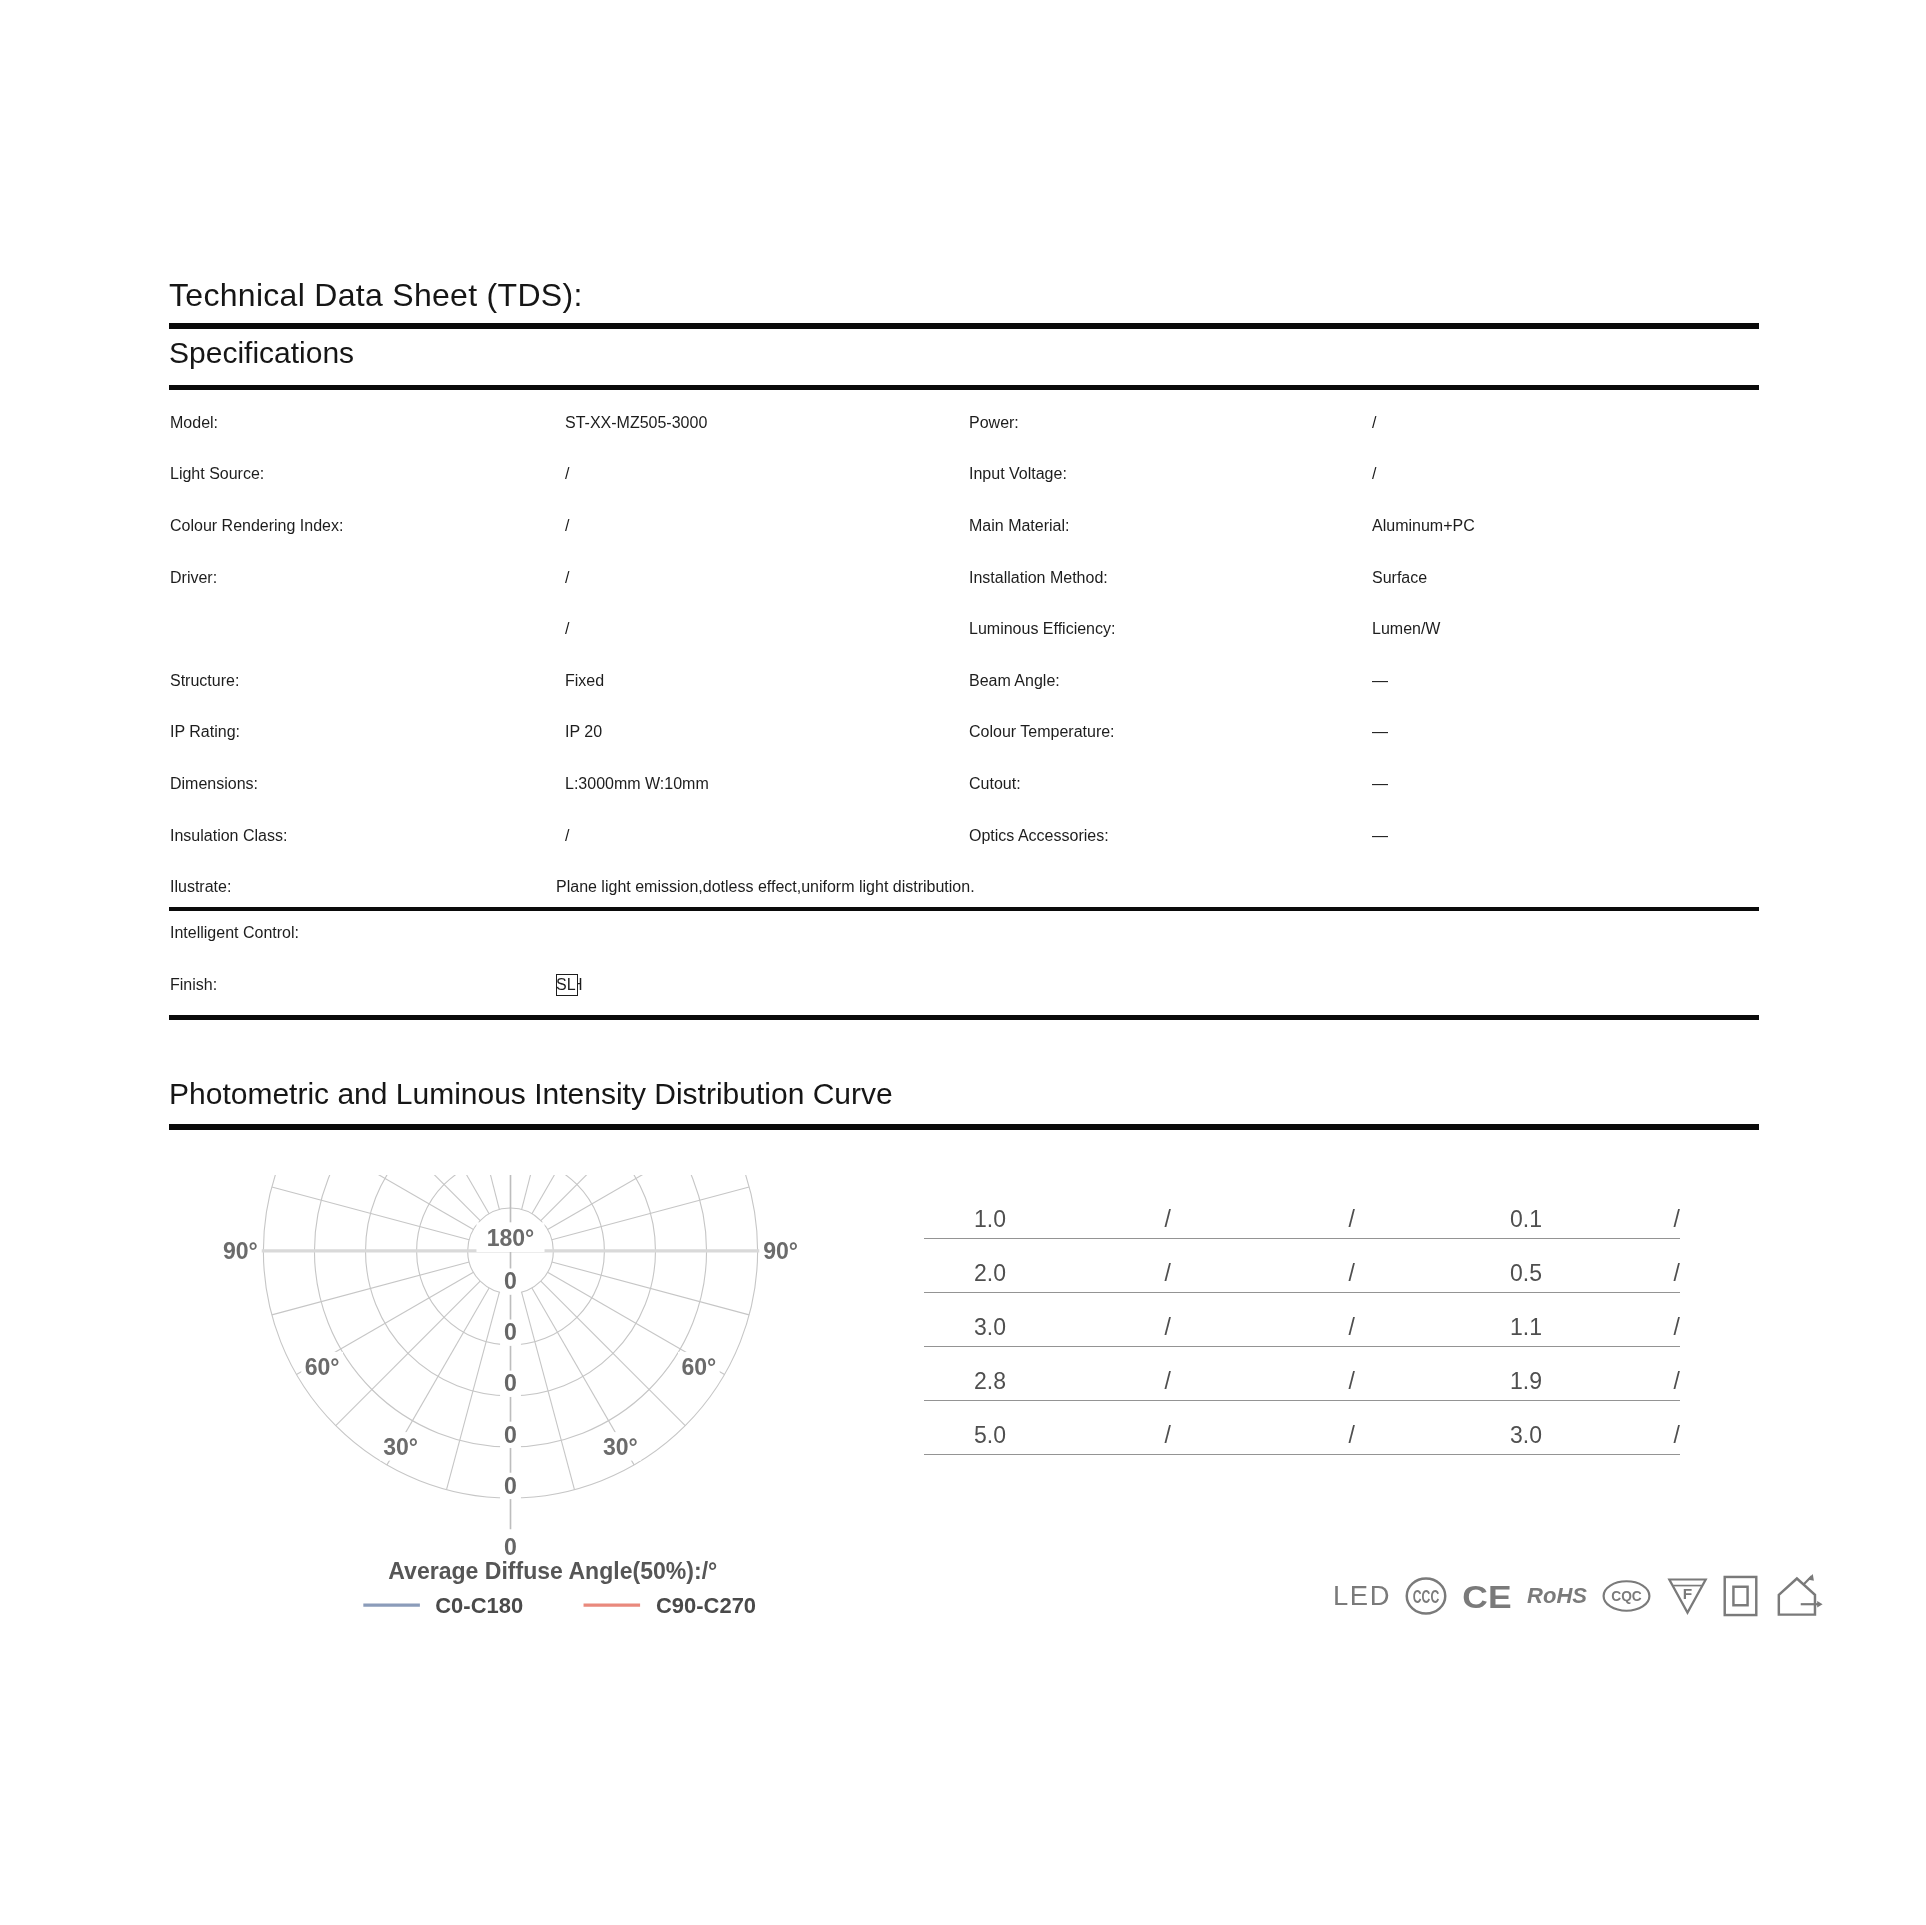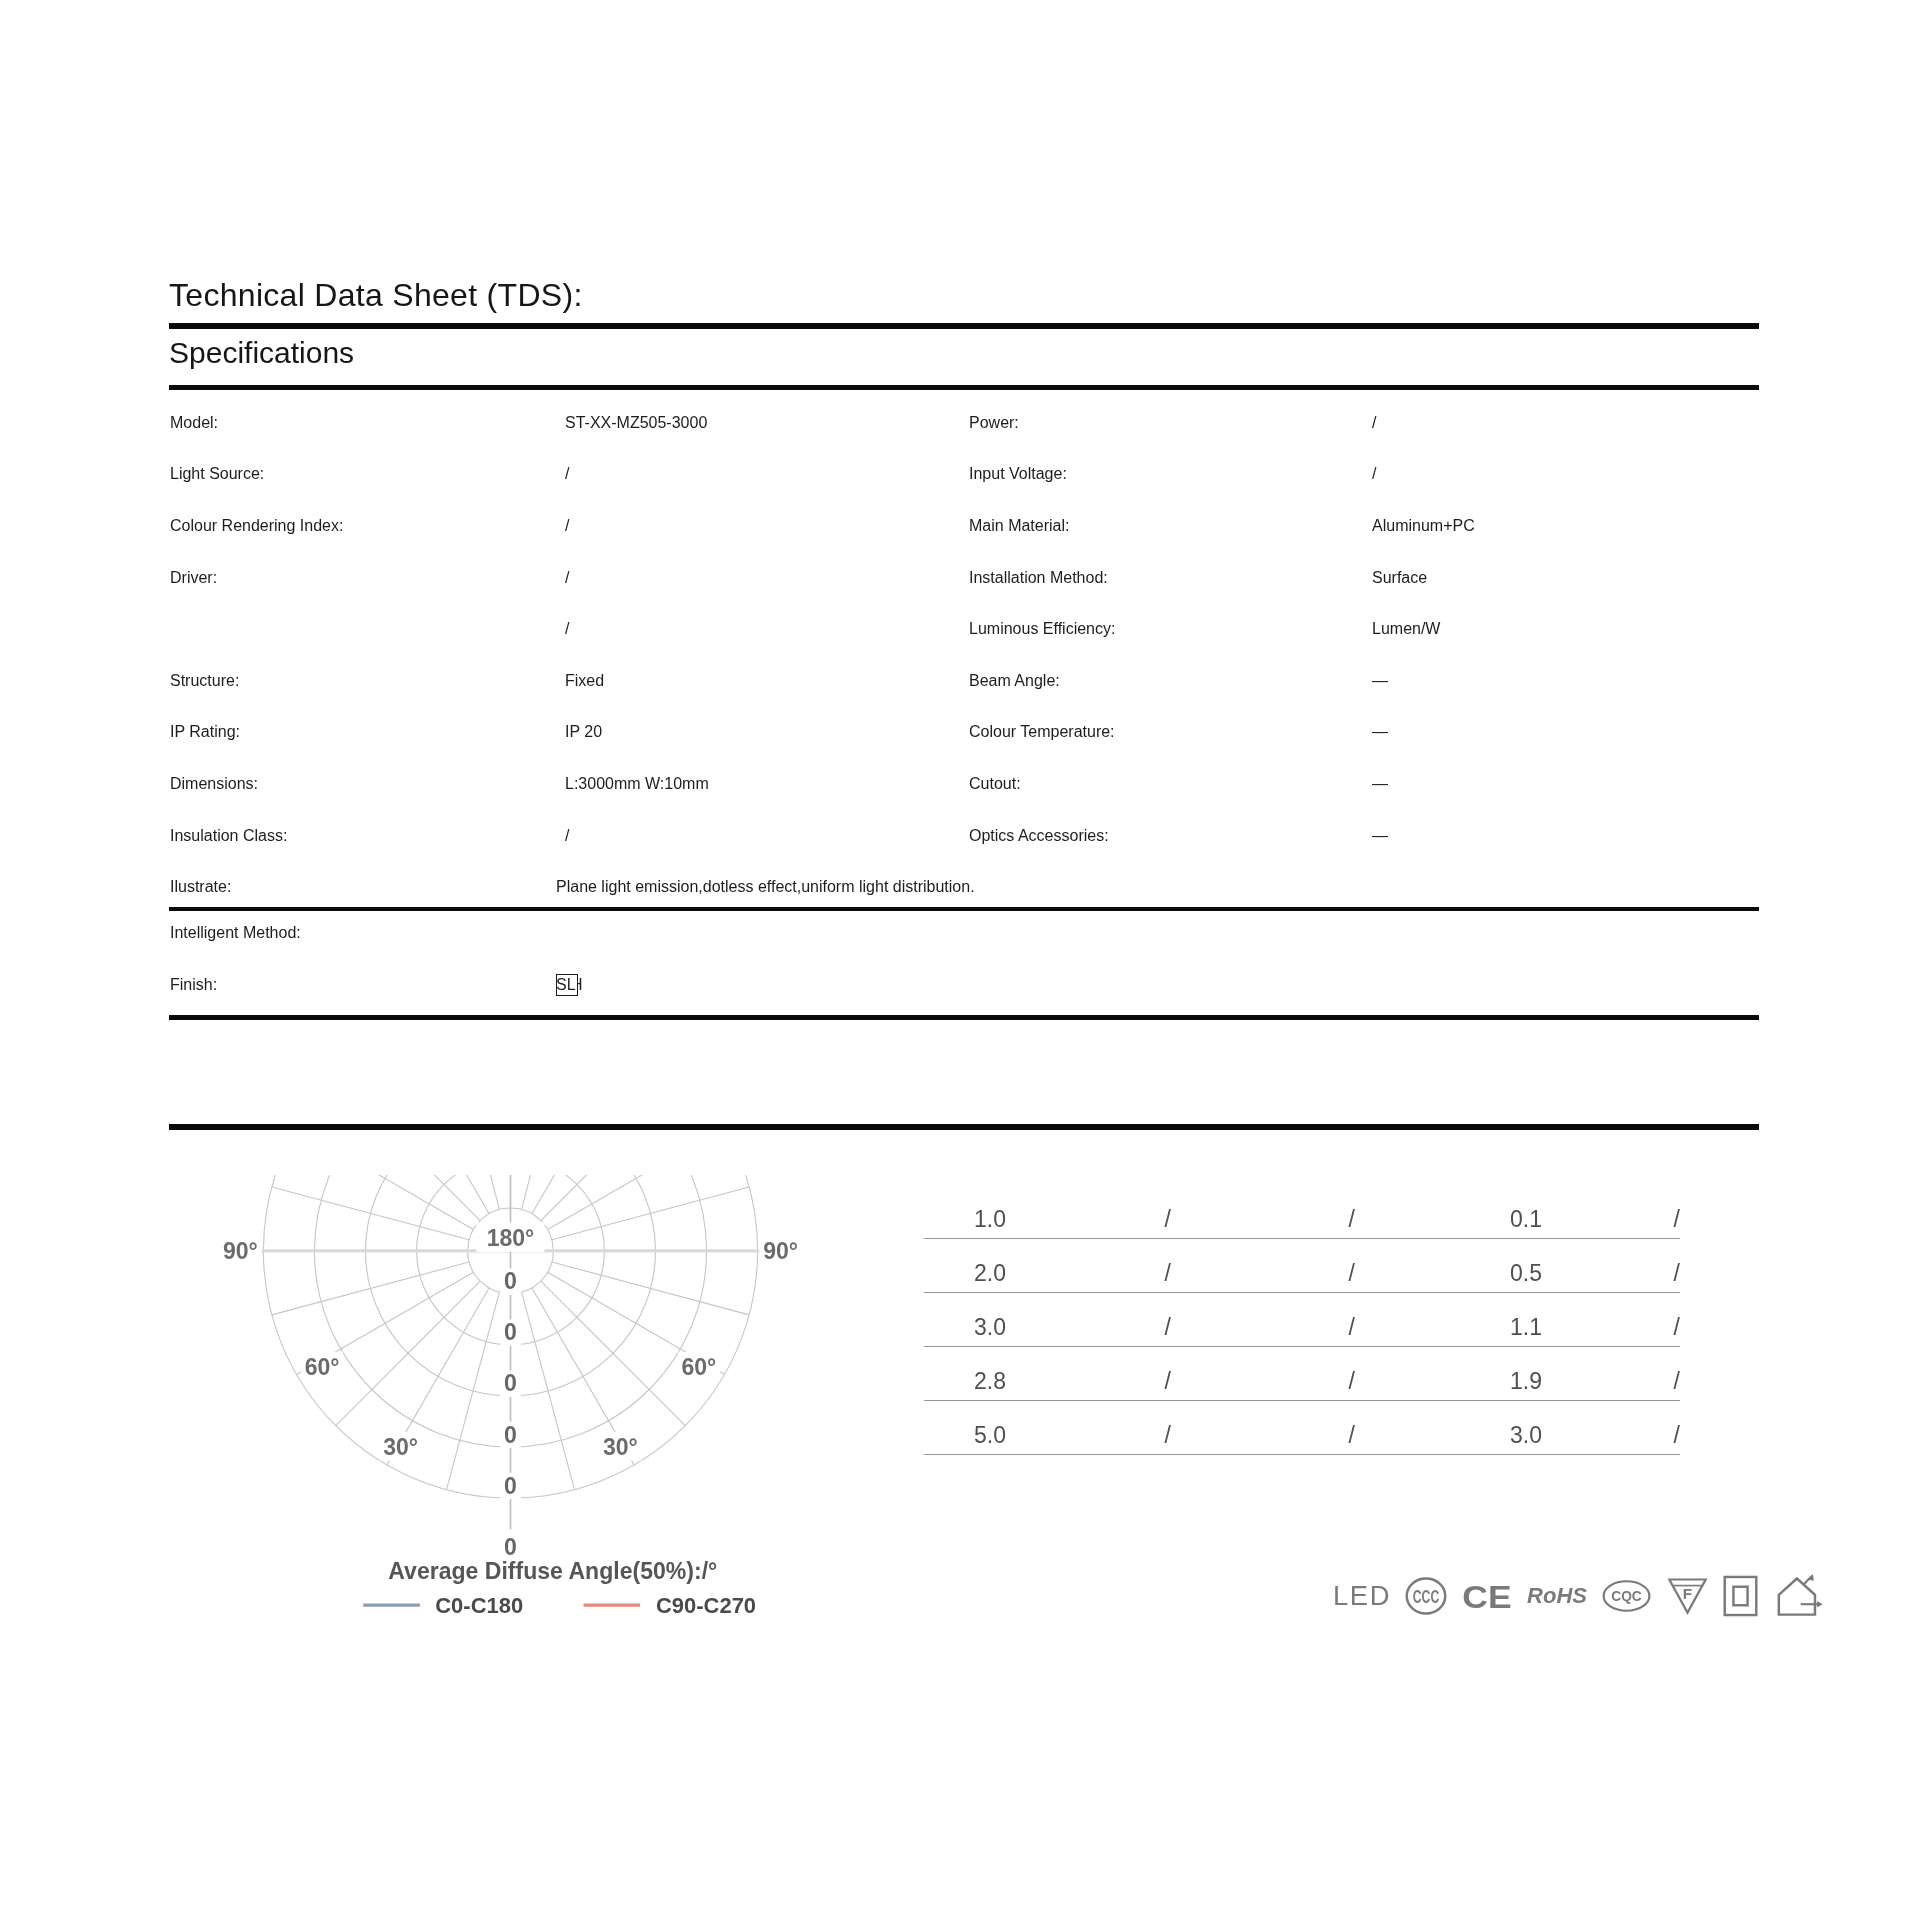--- a/index.html
+++ b/index.html
@@ -114,39 +114,40 @@
   </div>
 
   <div class="spec-row" style="top:861px">
     <span class="sc1">Ilustrate:</span>
     <span style="left:386px">Plane light emission,dotless effect,uniform light distribution.</span>
   </div>
 
   <div class="rule rule-3"></div>
 
   <div class="spec-row" style="top:907px">
-    <span class="sc1">Intelligent Method:</span>
+    <span class="sc1">Intelligent Control:</span>
   </div>
 
   <div class="spec-row" style="top:959px">
     <span class="sc1">Finish:</span>
     <span class="finish-opts">
       <span class="finish-opt">
         <span class="checkbox"></span>
         <span>WH</span>
       </span>
       <span class="finish-opt">
         <span class="checkbox"></span>
         <span>SL</span>
       </span>
     </span>
   </div>
 
   <div class="rule rule-4"></div>
 
+  <div class="section-heading h-photo">Photometric and Luminous Intensity Distribution Curve</div>
   <div class="rule rule-5"></div>
 
   <div class="chart-wrap">
     <svg width="637" height="445" viewBox="0 0 1160 810">
 
       <g stroke="#c6c6c6" stroke-width="2" fill="none">
         <circle cx="580" cy="138" r="78"></circle>
         <circle cx="580" cy="138" r="171"></circle>
         <circle cx="580" cy="138" r="264"></circle>
         <circle cx="580" cy="138" r="357"></circle>

